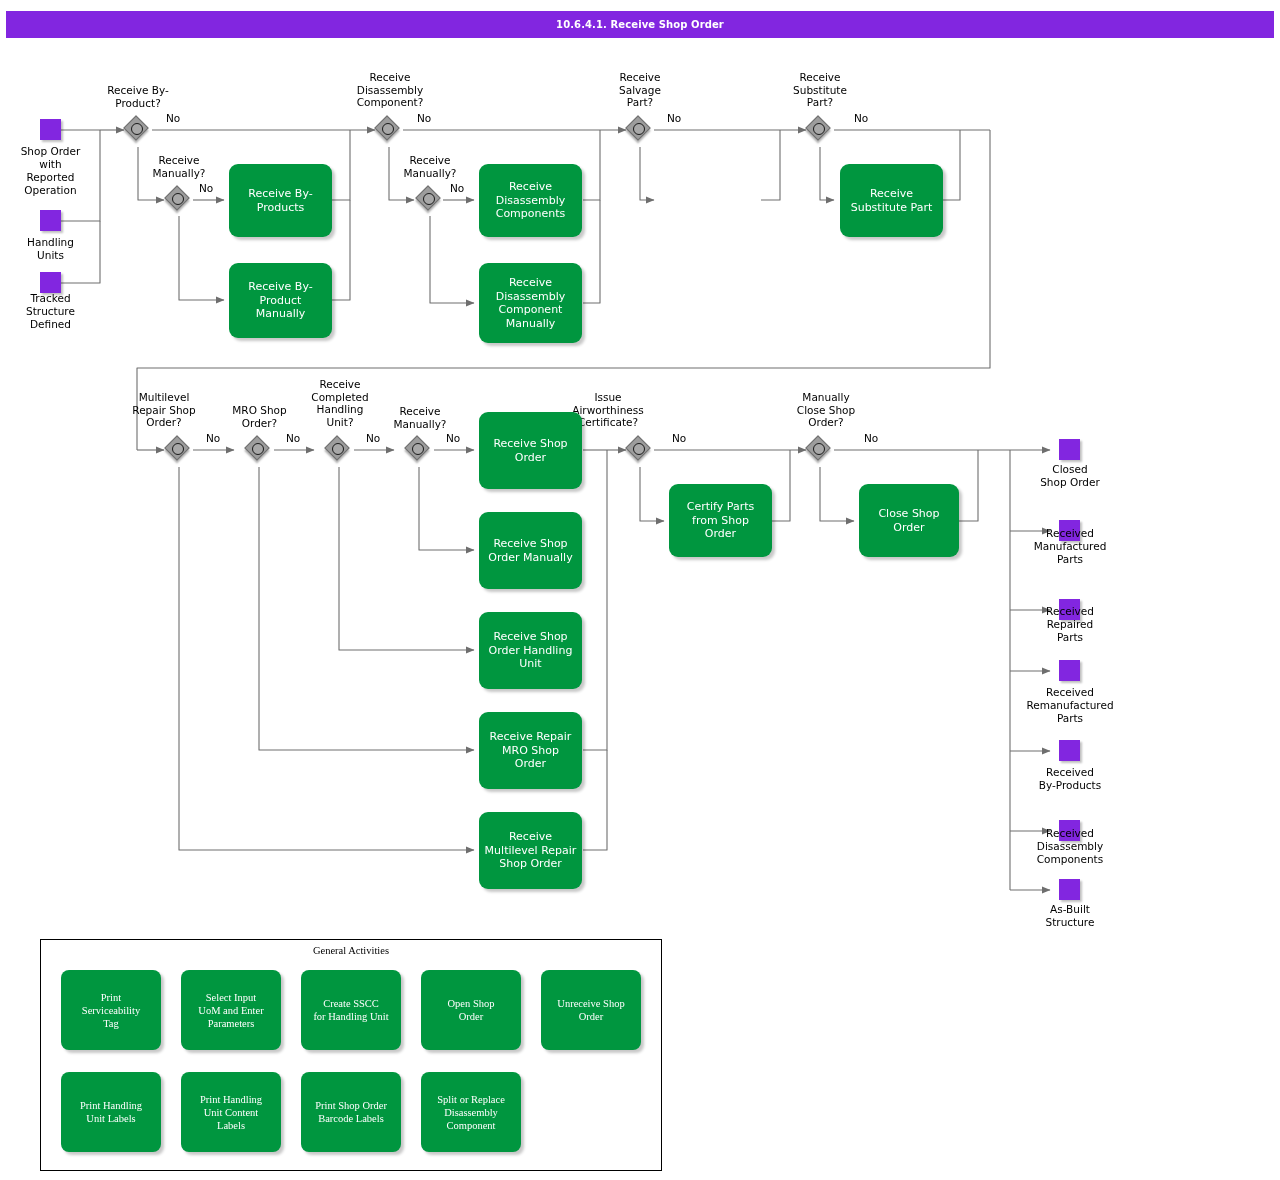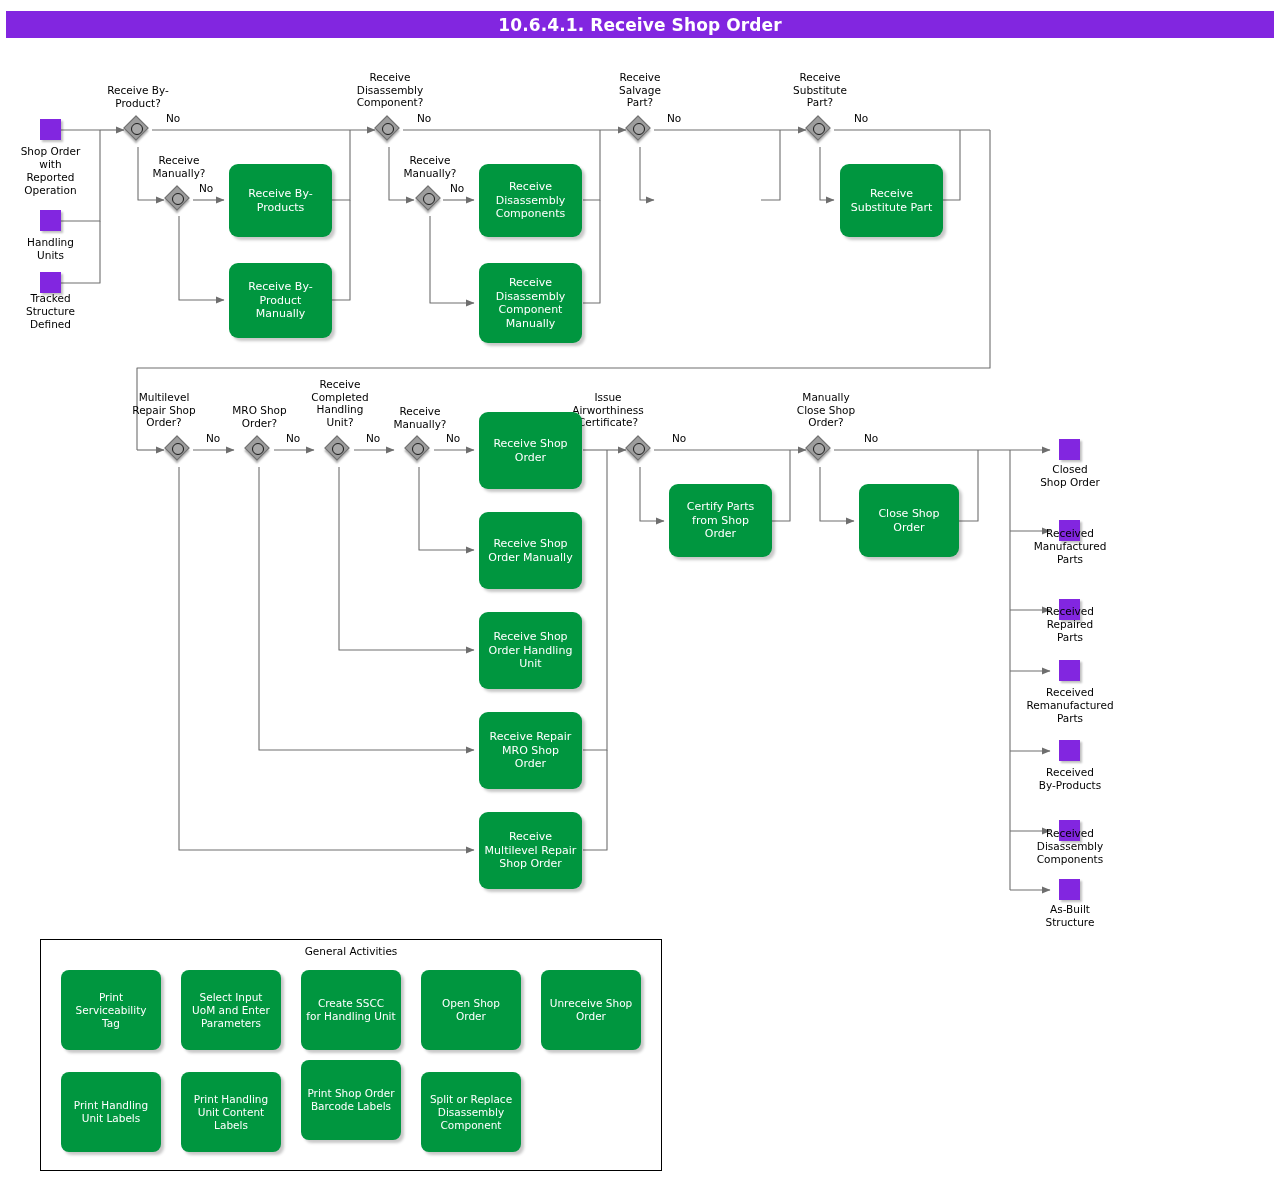--- a/index.html
+++ b/index.html
@@ -15,21 +15,21 @@
     background: #ffffff;
     overflow: hidden;
   }
   
   #titlebar {
     position: absolute;
     left: 6px; top: 11px;
     width: 1268px; height: 27px;
     background: #8226e0;
     color: #ffffff;
-    font-size: 17px;
+    font-size: 10px;
     font-weight: bold;
     display: flex;
     align-items: center;
     justify-content: center;
     letter-spacing: .1px;
   }
   
   #wires {
     position: absolute;
     left: 0; top: 0;
@@ -99,20 +99,21 @@
     font-size: 10.5px;
     color: #000000;
   }
   
   #genpanel {
     position: absolute;
     left: 40px; top: 939px;
     width: 622px; height: 232px;
     border: 1.6px solid #000000;
     background: #ffffff;
+    font-family: Liberation Serif, serif;
   }
   #gentitle {
     position: absolute;
     left: 0; top: 5px;
     width: 100%;
     text-align: center;
     font-size: 10.5px;
     color: #000000;
   }
   .genbox {
@@ -350,17 +351,17 @@
     <div id="gentitle">General Activities</div>
 
     <div class="genbox" style="left:20px; top:30px;">Print<br>Serviceability<br>Tag</div>
     <div class="genbox" style="left:260px; top:30px;">Create SSCC<br>for Handling Unit</div>
     <div class="genbox" style="left:140px; top:30px;">Select Input<br>UoM and Enter<br>Parameters</div>
     <div class="genbox" style="left:380px; top:30px;">Open Shop<br>Order</div>
     <div class="genbox" style="left:500px; top:30px;">Unreceive Shop<br>Order</div>
 
     <div class="genbox" style="left:20px; top:132px;">Print Handling<br>Unit Labels</div>
     <div class="genbox" style="left:140px; top:132px;">Print Handling<br>Unit Content<br>Labels</div>
-    <div class="genbox" style="left:260px; top:120px;">Print Shop Order<br>Barcode Labels</div>
+    <div class="genbox" style="left:260px; top:132px;">Print Shop Order<br>Barcode Labels</div>
     <div class="genbox" style="left:380px; top:132px;">Split or Replace<br>Disassembly<br>Component</div>
   </div>
 
 </div>
 
 </body></html>

